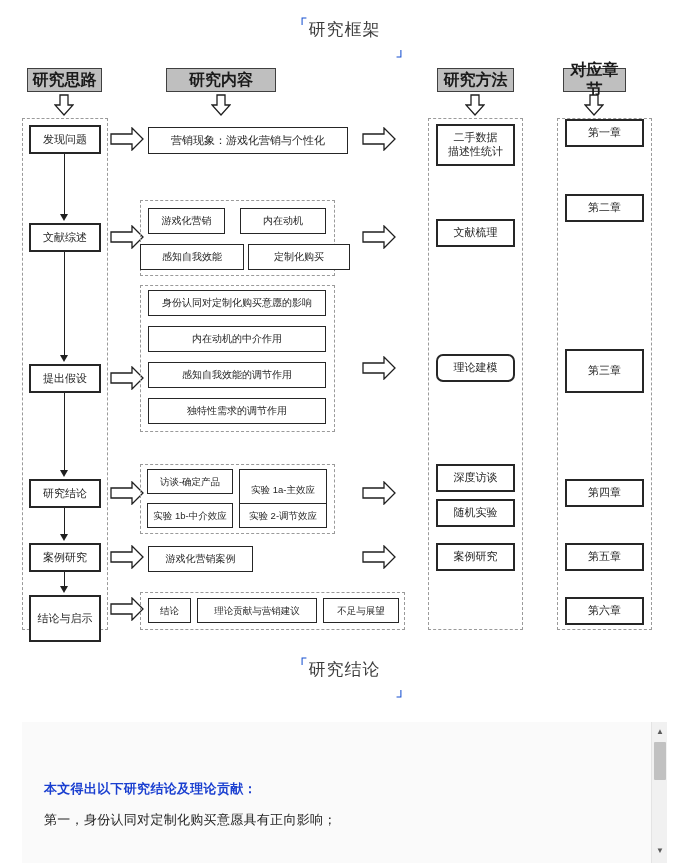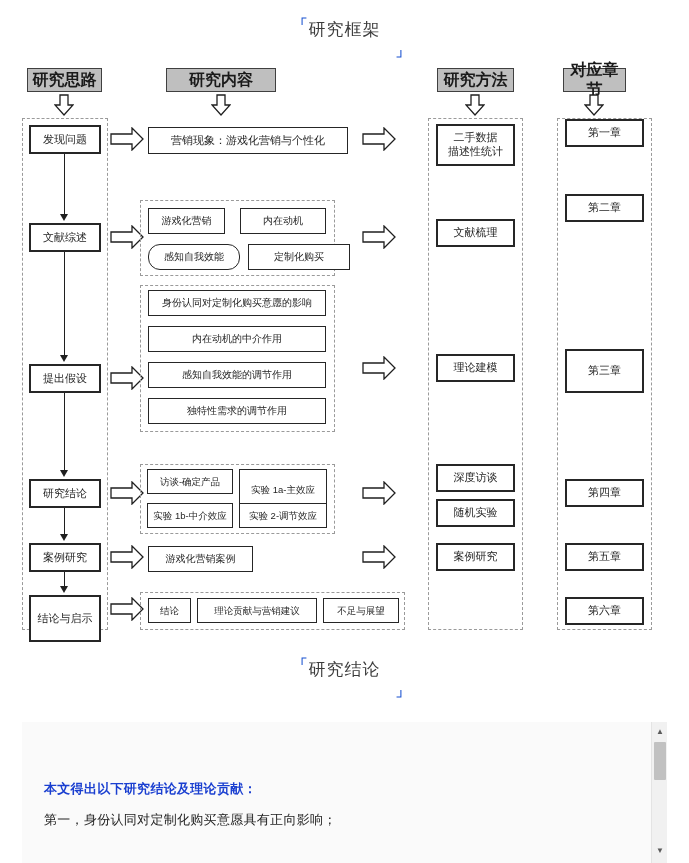--- a/index.html
+++ b/index.html
@@ -244,21 +244,21 @@
     <svg width="34" height="24" viewBox="0 0 34 24">
         <polygon points="1,7 22,7 22,1 33,12 22,23 22,17 1,17" fill="#ffffff" stroke="#1f1f1f" stroke-width="1.3"></polygon>
       </svg>
   </div>
 
   <div class="box" style="left:148px; top:127px; width:200px; height:27px;">营销现象：游戏化营销与个性化</div>
 
   <div class="dashgroup" style="left:140px; top:200px; width:195px; height:76px;"></div>
   <div class="box small" style="left:148px; top:208px; width:77px; height:26px;">游戏化营销</div>
   <div class="box small" style="left:240px; top:208px; width:86px; height:26px;">内在动机</div>
-  <div class="box small" style="left:148px; top:244px; width:92px; height:26px;border-radius:12px;">感知自我效能</div>
+  <div class="box small" style="left:140px; top:244px; width:104px; height:26px;">感知自我效能</div>
   <div class="box small" style="left:248px; top:244px; width:102px; height:26px;">定制化购买</div>
 
   <div class="dashgroup" style="left:140px; top:285px; width:195px; height:147px;"></div>
   <div class="box small" style="left:148px; top:290px; width:178px; height:26px;">身份认同对定制化购买意愿的影响</div>
   <div class="box small" style="left:148px; top:326px; width:178px; height:26px;">内在动机的中介作用</div>
   <div class="box small" style="left:148px; top:362px; width:178px; height:26px;">感知自我效能的调节作用</div>
   <div class="box small" style="left:148px; top:398px; width:178px; height:26px;">独特性需求的调节作用</div>
 
   <div class="dashgroup" style="left:140px; top:464px; width:195px; height:70px;"></div>
   <div class="box tiny" style="left:147px; top:469px; width:86px; height:25px;">访谈-确定产品</div>
@@ -297,21 +297,21 @@
     <svg width="34" height="24" viewBox="0 0 34 24">
         <polygon points="1,7 22,7 22,1 33,12 22,23 22,17 1,17" fill="#ffffff" stroke="#1f1f1f" stroke-width="1.3"></polygon>
       </svg>
   </div>
 
   <div class="box bold" style="left:436px; top:124px; width:79px; height:42px; flex-direction:column;">
     <span>二手数据</span>
     <span>描述性统计</span>
   </div>
   <div class="box bold" style="left:436px; top:219px; width:79px; height:28px;">文献梳理</div>
-  <div class="box bold" style="left:436px; top:354px; width:79px; height:28px;">理论建模</div>
+  <div class="box bold" style="left:436px; top:354px; width:79px; height:28px;border-radius:7px;">理论建模</div>
   <div class="box bold" style="left:436px; top:464px; width:79px; height:28px;">深度访谈</div>
   <div class="box bold" style="left:436px; top:499px; width:79px; height:28px;">随机实验</div>
   <div class="box bold" style="left:436px; top:543px; width:79px; height:28px;">案例研究</div>
 
   <div class="box bold" style="left:565px; top:119px; width:79px; height:28px;">第一章</div>
   <div class="box bold" style="left:565px; top:194px; width:79px; height:28px;">第二章</div>
   <div class="box bold" style="left:565px; top:349px; width:79px; height:44px;">第三章</div>
   <div class="box bold" style="left:565px; top:479px; width:79px; height:28px;">第四章</div>
   <div class="box bold" style="left:565px; top:543px; width:79px; height:28px;">第五章</div>
   <div class="box bold" style="left:565px; top:597px; width:79px; height:28px;">第六章</div>

